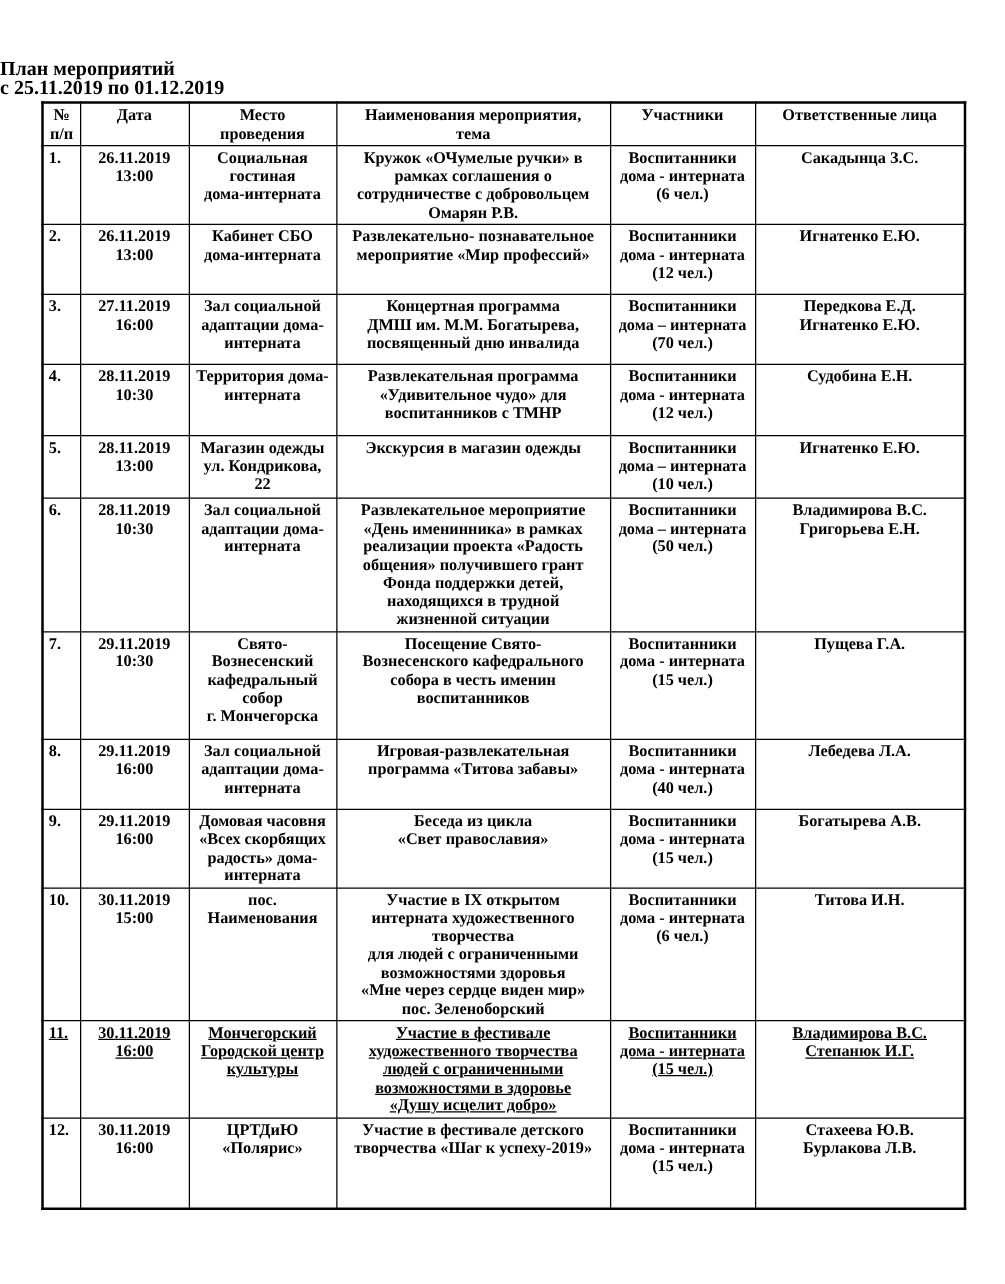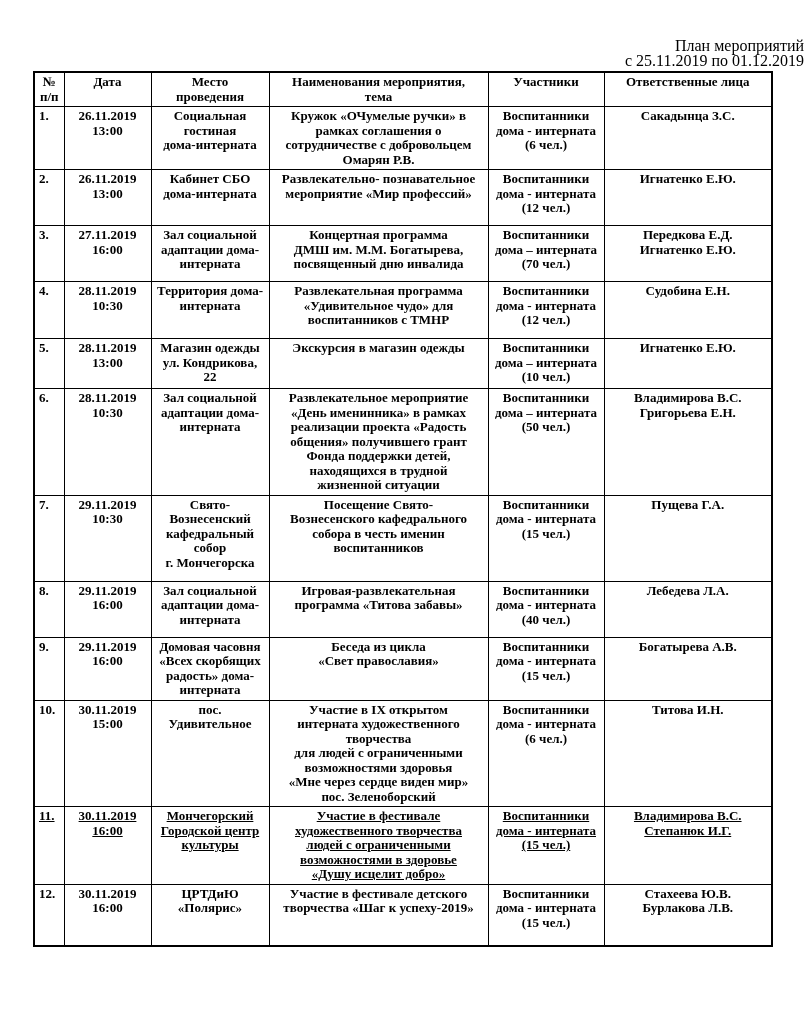--- a/index.html
+++ b/index.html
@@ -5,23 +5,23 @@
   html,body { margin:0; padding:0; background:#ffffff; }
   .page {
     position:relative;
     width:804px; height:1027px;
     background:#ffffff;
     font-family:"Liberation Serif","DejaVu Serif",serif;
     color:#000;
     overflow:hidden;
   }
   .doc-title {
-    padding-top:38px;
-    text-align:right;
-    font-weight:normal;
+    padding-top:48px;
+    text-align:left;
+    font-weight:bold;
     font-size:16px;
     line-height:15px;
   }
   table.plan {
     border-collapse:collapse;
     table-layout:fixed;
     margin:3px 0 0 33px;
     width:738px;
     border:2px solid #000;
   }
@@ -43,21 +43,21 @@
   tbody tr:nth-child(2)  { height:56px; }
   tbody tr:nth-child(3)  { height:56px; }
   tbody tr:nth-child(4)  { height:57px; }
   tbody tr:nth-child(5)  { height:50px; }
   tbody tr:nth-child(6)  { height:105px; }
   tbody tr:nth-child(7)  { height:86px; }
   tbody tr:nth-child(8)  { height:56px; }
   tbody tr:nth-child(9)  { height:61px; }
   tbody tr:nth-child(10) { height:105px;margin-left:24px; }
   tbody tr:nth-child(11) { height:74px;text-decoration:underline; }
-  tbody tr:nth-child(12) { height:62px; }
+  tbody tr:nth-child(12) { height:73px; }
 </style>
 </head>
 <body>
 
 <div class="page">
   <div class="doc-title">
     <div>План мероприятий</div>
     <div>с 25.11.2019 по 01.12.2019</div>
   </div>
 
@@ -221,21 +221,21 @@
           <td class="col-participants">Воспитанники
 дома - интерната
 (15 чел.)</td>
           <td class="col-responsible">Богатырева А.В.</td>
         </tr>
         <tr>
           <td class="col-num">10.</td>
           <td class="col-date">30.11.2019
 15:00</td>
           <td class="col-place">пос.
-Удивительное</td>
+Наименования</td>
           <td class="col-event">Участие в IX открытом
 интерната художественного
 творчества
 для людей с ограниченными
 возможностями здоровья
 «Мне через сердце виден мир»
 пос. Зеленоборский</td>
           <td class="col-participants">Воспитанники
 дома - интерната
 (6 чел.)</td>

